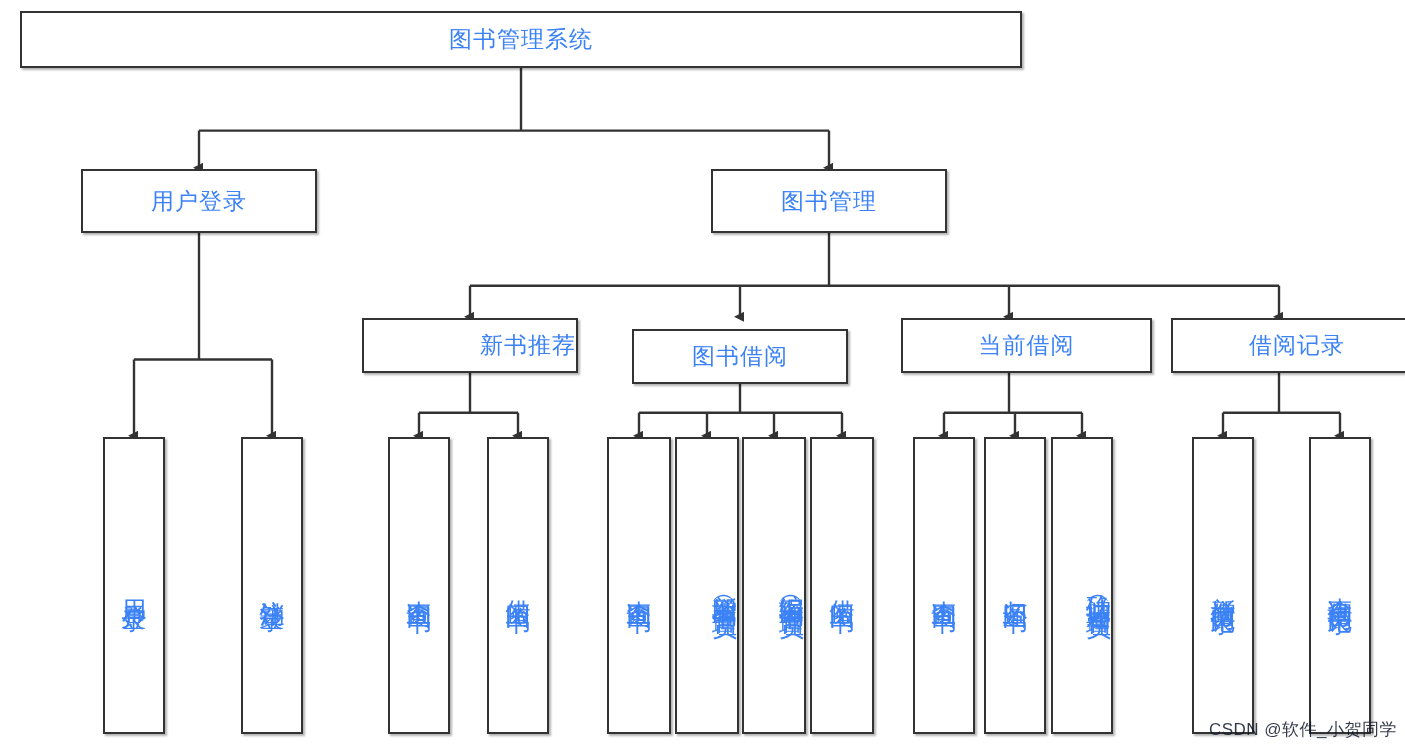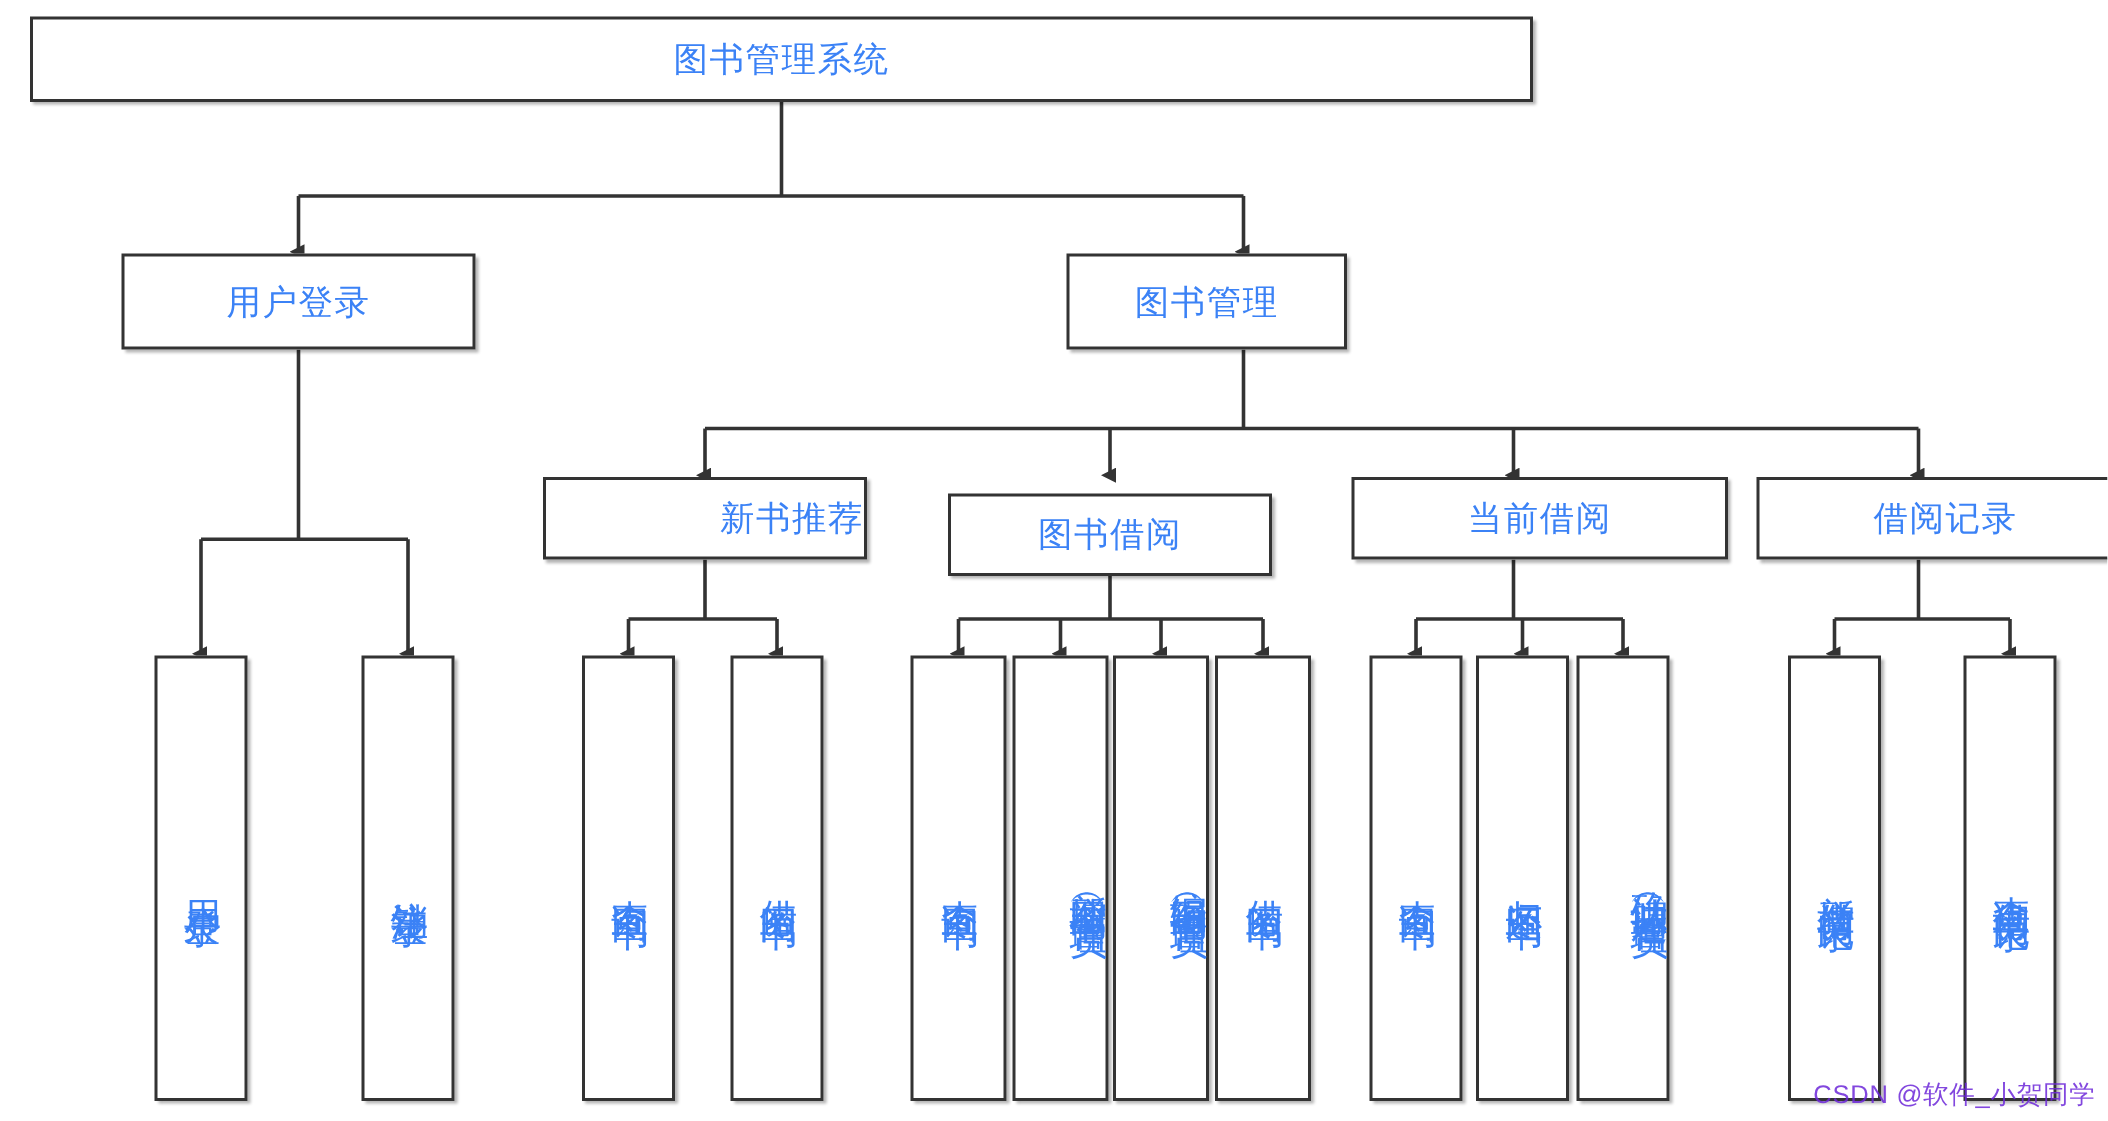--- a/index.html
+++ b/index.html
@@ -55,21 +55,21 @@
     padding-top: 0;
   }
   .node-label {
     white-space: nowrap;
   }
   #watermark {
     position: absolute;
     right: 8px;
     bottom: 6px;
     font-size: 17px;
-    color: #6d28d9;
+    color: #0f172a;
     opacity: 0.85;
     white-space: nowrap;
     letter-spacing: 0.5px;
   }
 </style>
 </head>
 <body>
 
 <div id="stage">
 
@@ -116,21 +116,21 @@
       </g>
   </svg>
 
   <div class="node horiz" style="left: 20px; top: 11px; width: 1002px; height: 57px;">
     <span class="node-label">图书管理系统</span>
   </div>
 
   <div class="node horiz" style="left: 81px; top: 169px; width: 236px; height: 64px;">
     <span class="node-label">用户登录</span>
   </div>
-  <div class="node horiz" style="left: 711px; top: 169px; width: 187px; height: 64px;">
+  <div class="node horiz" style="left: 711px; top: 169px; width: 236px; height: 64px;">
     <span class="node-label">图书管理</span>
   </div>
 
   <div class="node horiz" style="left: 362px; top: 318px; width: 216px; height: 55px; justify-content: flex-end;">
     <span class="node-label">新书推荐</span>
   </div>
   <div class="node horiz" style="left: 632px; top: 318px; width: 216px; height: 55px; margin-top: 11px;">
     <span class="node-label">图书借阅</span>
   </div>
   <div class="node horiz" style="left: 901px; top: 318px; width: 251px; height: 55px;">

